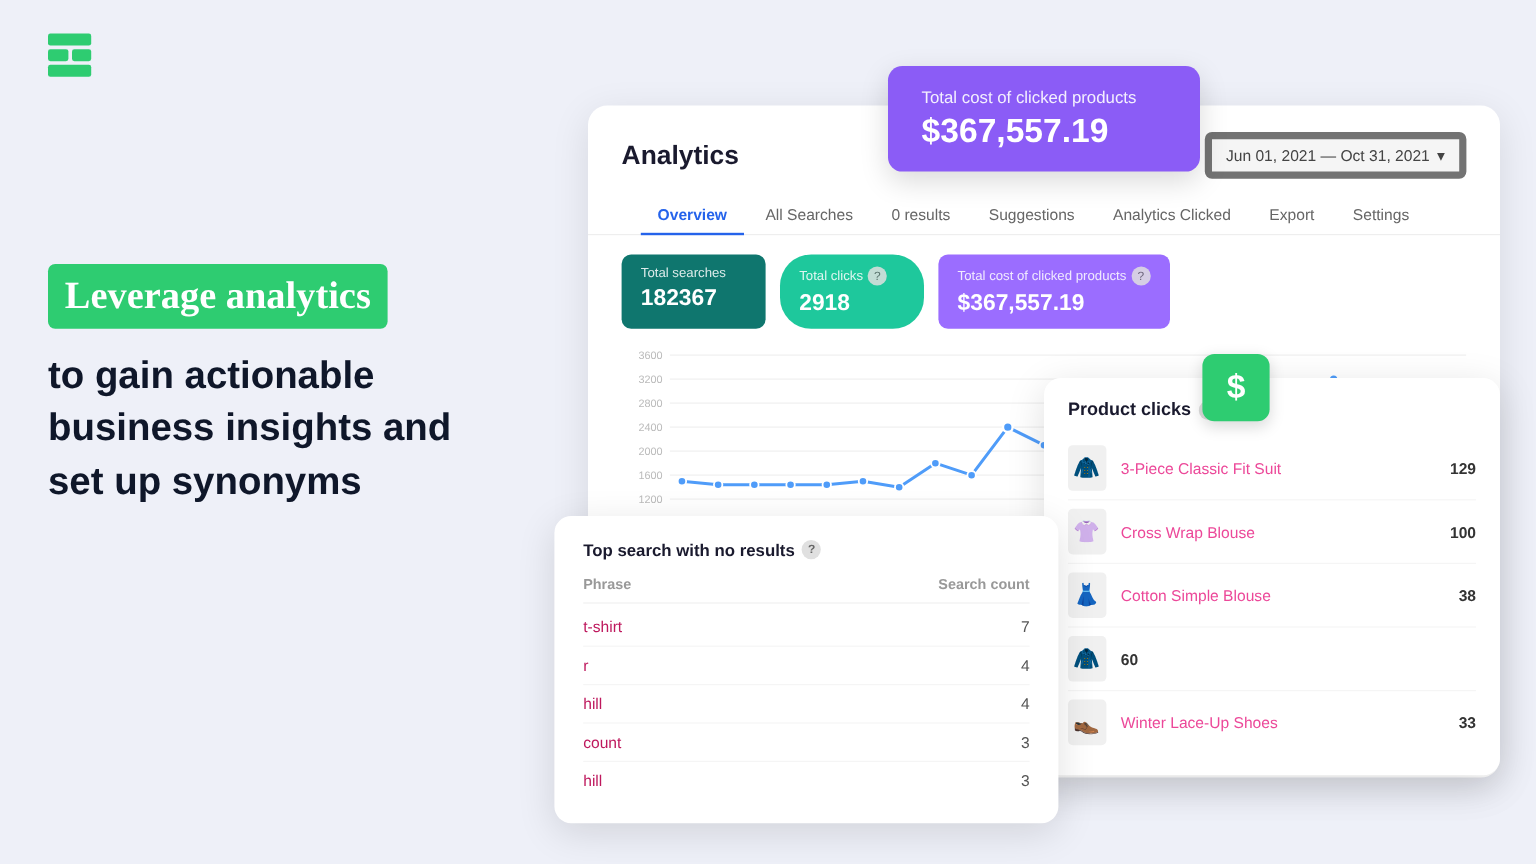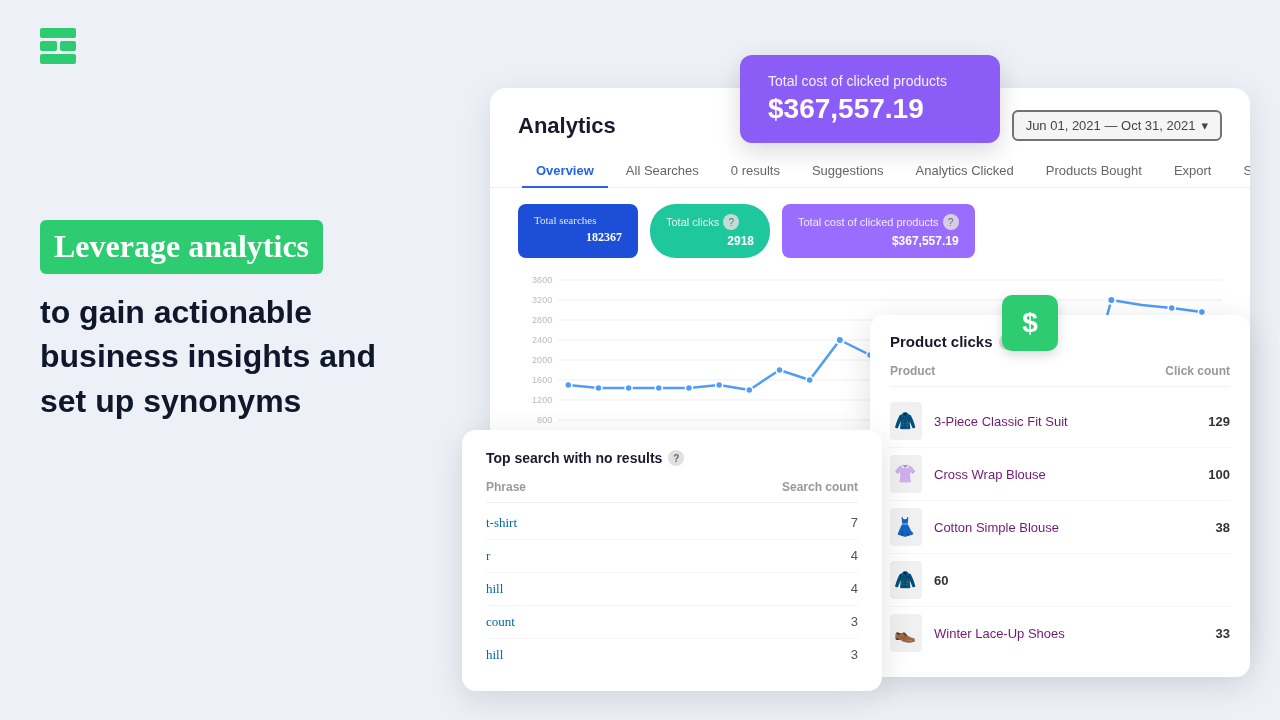--- a/index.html
+++ b/index.html
@@ -127,36 +127,36 @@
       justify-content: space-between;
       padding: 22px 28px 0 28px;
     }
     .card-title {
       font-size: 22px;
       font-weight: 700;
       color: #1a1a2e;
     }
     .date-picker {
       background: #f5f5f5;
-      border: 2px solid #737373;
+      border: 6px solid #737373;
       border-radius: 6px;
       padding: 6px 12px;
       font-size: 13px;
       color: #444;
       cursor: pointer;
       display: flex;
       align-items: center;
       gap: 6px;
       margin-left: 18px;
     }
 
     
     .nav-tabs {
       display: flex;
-      padding: 0 32px;
+      padding: 0 44px;
       border-bottom: 1px solid #eee;
       margin-top: 14px;
       gap: 4px;
     }
     .nav-tab {
       padding: 8px 14px;
       font-size: 13px;
       color: #666;
       cursor: pointer;
       border-bottom: 2px solid transparent;
@@ -182,25 +182,24 @@
     }
     .stat-card .stat-label {
       font-size: 11px;
       opacity: 0.85;
       margin-bottom: 4px;
       display: flex;
       align-items: center;
       gap: 4px;
     }
     .stat-card .stat-val {
-      font-size: 12px;
-      font-weight: 700;
-      text-align: right;
-    }
-    .stat-card.blue { background: #1d4ed8; color: #fff; font-family: Liberation Serif, serif; }
+      font-size: 19px;
+      font-weight: 700;
+    }
+    .stat-card.blue { background: #0f766e; color: #fff; }
     .stat-card.green { background: #1ec89c; color: #fff; border-radius: 26px; }
     .stat-card.purple { background: #9b6dff; color: #fff; }
 
     
     .chart-area {
       padding: 12px 28px 0 28px;
       height: 180px;
       position: relative;
     }
     .chart-svg {
@@ -264,21 +263,21 @@
       border-radius: 4px;
       margin-right: 12px;
       display: flex;
       align-items: center;
       justify-content: center;
       font-size: 18px;
       flex-shrink: 0;
     }
     .product-name {
       font-size: 13px;
-      color: #701a75;
+      color: #ec4899;
       flex: 1;
     }
     .product-count {
       font-size: 13px;
       color: #333;
       font-weight: 600;
     }
 
     
     .no-results-panel {
@@ -314,21 +313,21 @@
     }
     .nr-row {
       display: flex;
       justify-content: space-between;
       padding: 8px 0;
       border-bottom: 1px solid #f5f5f5;
       font-size: 13px;
       color: #333;
     }
     .nr-row:last-child { border-bottom: none; }
-    .nr-phrase { color: #0369a1; font-family: Liberation Serif, serif; }
+    .nr-phrase { color: #be185d; }
     .nr-count { color: #555; }
 
     .question-icon {
       width: 16px;
       height: 16px;
       border-radius: 50%;
       background: #e0e0e0;
       display: inline-flex;
       align-items: center;
       justify-content: center;
@@ -369,21 +368,20 @@
       <span>▾</span>
     </div>
   </div>
 
   <nav class="nav-tabs">
     <div class="nav-tab active">Overview</div>
     <div class="nav-tab">All Searches</div>
     <div class="nav-tab">0 results</div>
     <div class="nav-tab">Suggestions</div>
     <div class="nav-tab">Analytics Clicked</div>
-    <div class="nav-tab">Products Bought</div>
     <div class="nav-tab">Export</div>
     <div class="nav-tab">Settings</div>
   </nav>
 
   <div class="stat-cards">
     <div class="stat-card blue">
       <div class="stat-label">Total searches</div>
       <div class="stat-val">182367</div>
     </div>
     <div class="stat-card green">
@@ -445,24 +443,20 @@
       <circle cx="680" cy="42" r="3.5" fill="#4f9cf9" stroke="#fff" stroke-width="1.5"></circle>
     </svg>
   </div>
 </div>
 
 <div class="product-clicks-panel">
   <div class="panel-title">
     <span>Product clicks</span>
     <span class="info-icon question-icon">?</span>
   </div>
-  <div class="table-header">
-    <span>Product</span>
-    <span>Click count</span>
-  </div>
   <div>
     <div class="product-row">
       <div class="product-img">🧥</div>
       <span class="product-name">3-Piece Classic Fit Suit</span>
       <span class="product-count">129</span>
     </div>
     <div class="product-row">
       <div class="product-img">👚</div>
       <span class="product-name">Cross Wrap Blouse</span>
       <span class="product-count">100</span>

